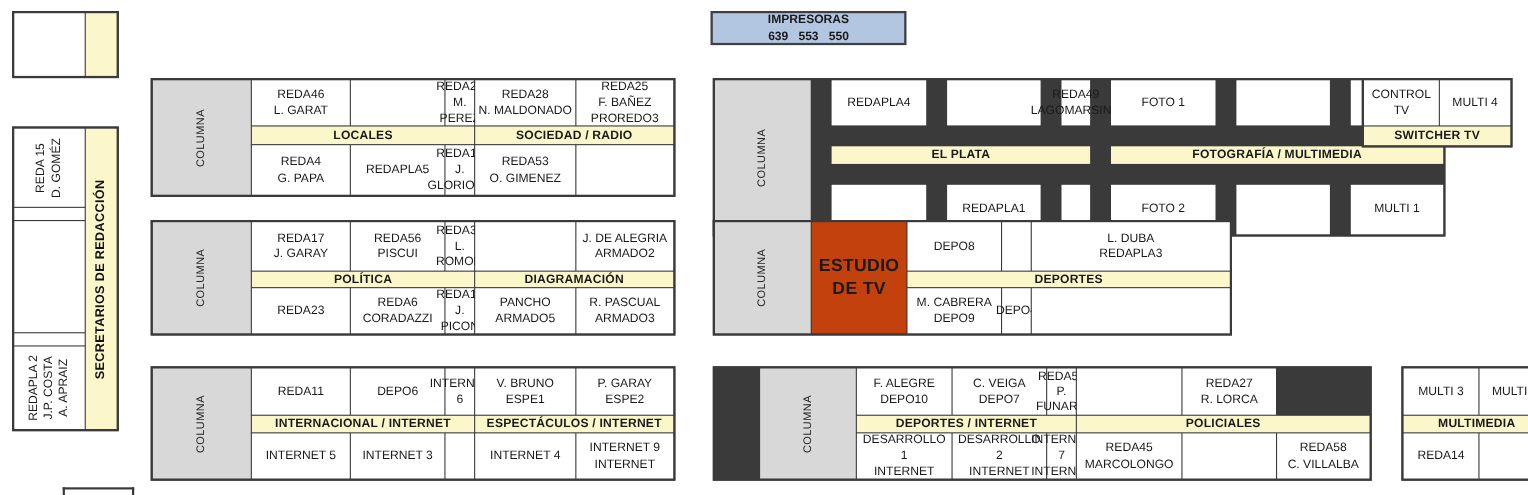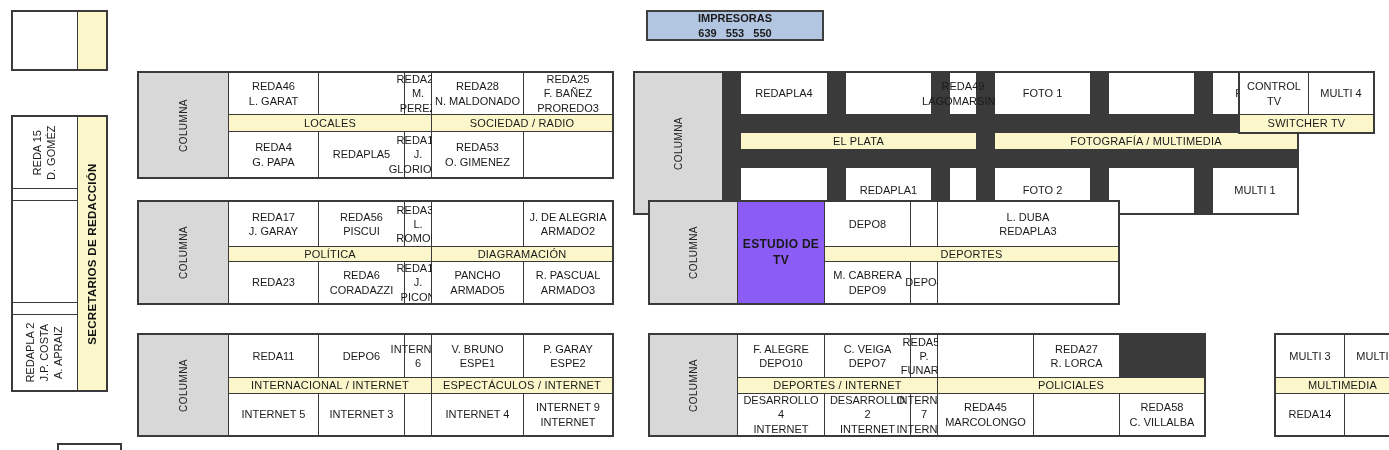--- a/index.html
+++ b/index.html
@@ -3,32 +3,32 @@
 <meta charset="utf-8">
 <style>
   html,body{margin:0;padding:0;background:#fff;}
   .canvas{position:relative;width:1389px;height:450px;background:#ffffff;overflow:hidden;
           font-family:"Liberation Sans", sans-serif;color:#1a1a1a;}
 
   
   .block{position:absolute;display:grid;gap:1px;background:#3a3a3a;border:2px solid #3a3a3a;}
   .cell{background:#fff;display:flex;align-items:center;justify-content:center;
         text-align:center;white-space:pre-line;font-size:11px;line-height:1.3;padding:0 1px;overflow:visible;}
-  .band-cell{background:#FBF7CB;font-weight:normal;font-size:11px;letter-spacing:.2px;}
+  .band-cell{background:#FBF7CB;font-weight:bold;font-size:11px;letter-spacing:.2px;}
   .columna-cell{background:#D8D8D8;}
-  .estudio-cell{background:#8b5cf6;font-weight:bold;font-size:12px;letter-spacing:.3px;}
+  .estudio-cell{background:#c2410c;font-weight:bold;font-size:16px;letter-spacing:.3px;}
   .rot{transform:rotate(-90deg);white-space:nowrap;font-size:10px;color:#222;letter-spacing:.4px;}
 
   
   .strip1{left:137px;top:71px;grid-template-columns:89px 89px 85px 26px 91px 88px;grid-template-rows:41px 16px 45px;}
   .strip2{left:137px;top:200px;grid-template-columns:89px 89px 85px 26px 91px 88px;grid-template-rows:44px 14px 41px;}
   .strip3{left:137px;top:333px;grid-template-columns:89px 89px 85px 26px 91px 88px;grid-template-rows:42px 15px 41px;}
-  .strip4{left:633px;top:71px;grid-template-columns:87px 86px 85px 26px 95px 85px 84px;grid-template-rows:41px 16px 45px;gap:19px;}
+  .strip4{left:648px;top:71px;grid-template-columns:87px 86px 85px 26px 95px 85px 84px;grid-template-rows:41px 16px 45px;gap:19px;}
   .strip5{left:648px;top:200px;grid-template-columns:87px 86px 85px 26px 180px;grid-template-rows:44px 14px 41px;}
-  .strip6{left:648px;top:333px;grid-template-columns:87px 86px 85px 26px 95px 85px 84px;grid-template-rows:42px 15px 41px;}
+  .strip6{left:648px;top:333px;grid-template-columns:87px 86px 85px 26px 95px 85px 84px;grid-template-rows:42px 15px 41px;padding-left:41px;}
   .strip7{left:1238px;top:71px;grid-template-columns:68px 64px;grid-template-rows:41px 17px;}
   .strip8{left:1238px;top:333px;grid-template-columns:68px 64px;grid-template-rows:42px 15px 41px;margin-left:36px;}
 
   
   .topleft-box{position:absolute;left:11px;top:10px;display:grid;grid-template-columns:64px 28px;
                grid-template-rows:57px;gap:1px;background:#3a3a3a;border:2px solid #3a3a3a;}
   .tl-white{background:#fff;}
   .tl-yellow{background:#FBF7CB;}
 
   
@@ -183,21 +183,21 @@
       <div class="cell desk-cell">C. VEIGA
 DEPO7</div>
       <div class="cell columna-cell" style="grid-row: 1 / span 3;"><div class="rot">COLUMNA</div></div>
       <div class="cell desk-cell">REDA52
 P. FUNARO</div>
       <div class="cell desk-cell"></div>
       <div class="cell desk-cell">REDA27
 R. LORCA</div>
       <div class="cell band-cell" style="grid-column: span 3;">DEPORTES / INTERNET</div>
       <div class="cell band-cell" style="grid-column: span 3;">POLICIALES</div>
-      <div class="cell desk-cell">DESARROLLO 4
+      <div class="cell desk-cell">DESARROLLO 1
 INTERNET</div>
       <div class="cell desk-cell">DESARROLLO 2
 INTERNET</div>
       <div class="cell desk-cell">INTERNET 7
 INTERNET</div>
       <div class="cell desk-cell">REDA45
 MARCOLONGO</div>
       <div class="cell desk-cell"></div>
       <div class="cell desk-cell">REDA58
 C. VILLALBA</div>

